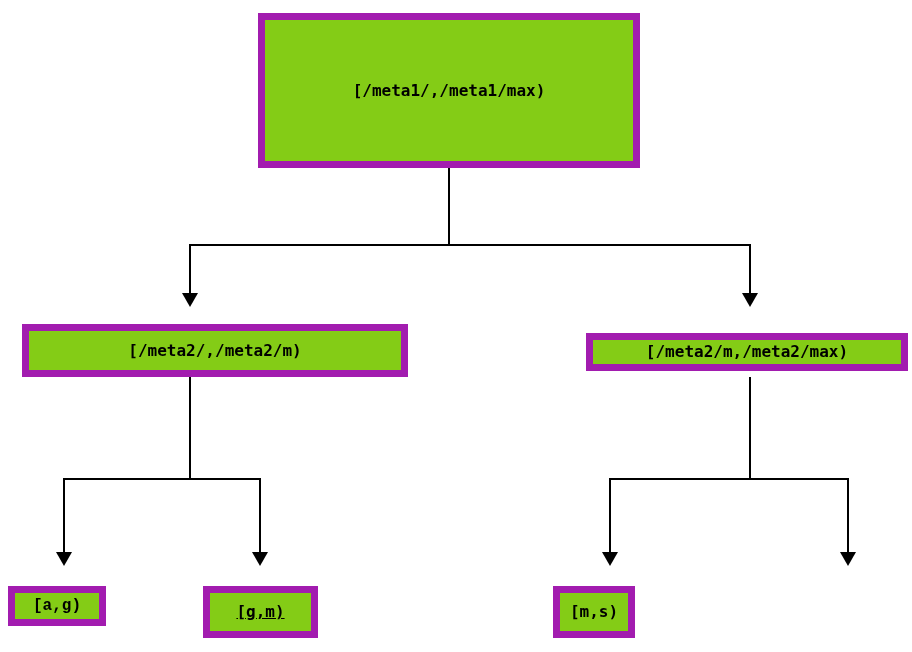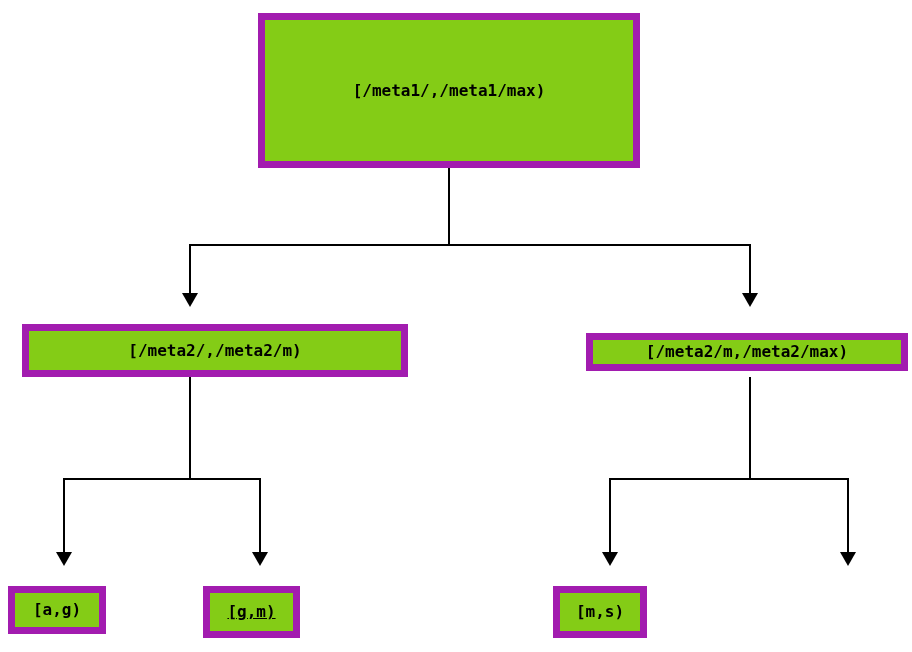--- a/index.html
+++ b/index.html
@@ -39,23 +39,23 @@
     height: 0;
     border-left: 8px solid transparent;
     border-right: 8px solid transparent;
     border-top: 14px solid #000000;
   }
 
   
   #n-root  { left: 258px; top: 13px;  width: 382px; height: 155px; }
   #n-left  { left: 22px;  top: 324px; width: 386px; height: 53px; }
   #n-right { left: 578px; top: 333px; width: 322px; height: 38px; margin-left: 8px; }
-  #n-ag    { left: 8px;   top: 586px; width: 98px;  height: 48px; }
-  #n-gm    { left: 203px; top: 586px; width: 97px;  height: 52px; text-decoration: underline; }
-  #n-ms    { left: 553px; top: 586px; width: 94px; height: 52px; }
+  #n-ag    { left: 8px;   top: 586px; width: 98px;  height: 40px; font-family: Liberation Mono, monospace; }
+  #n-gm    { left: 203px; top: 586px; width: 115px;  height: 52px; text-decoration: underline; }
+  #n-ms    { left: 553px; top: 586px; width: 82px; height: 52px; }
   #n-smax  { left: 775px; top: 586px; width: 125px; height: 52px; }
 
   
   #l1-stem   { left: 448px; top: 168px; width: 2px;   height: 77px; }
   #l1-hbar   { left: 189px; top: 244px; width: 562px; height: 2px; }
   #l1-drop-l { left: 189px; top: 244px; width: 2px;   height: 49px; }
   #l1-arr-l  { left: 182px; top: 293px; }
   #l1-drop-r { left: 749px; top: 244px; width: 2px;   height: 49px; }
   #l1-arr-r  { left: 742px; top: 293px; }
 

